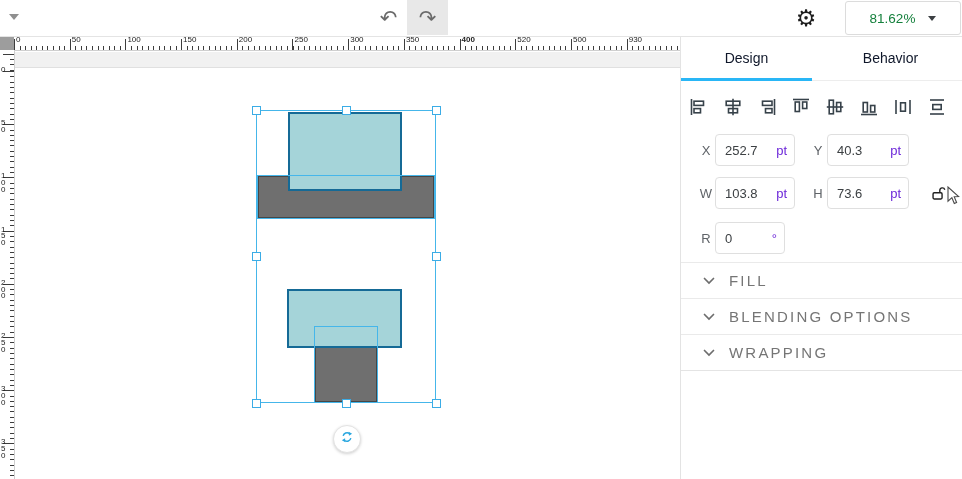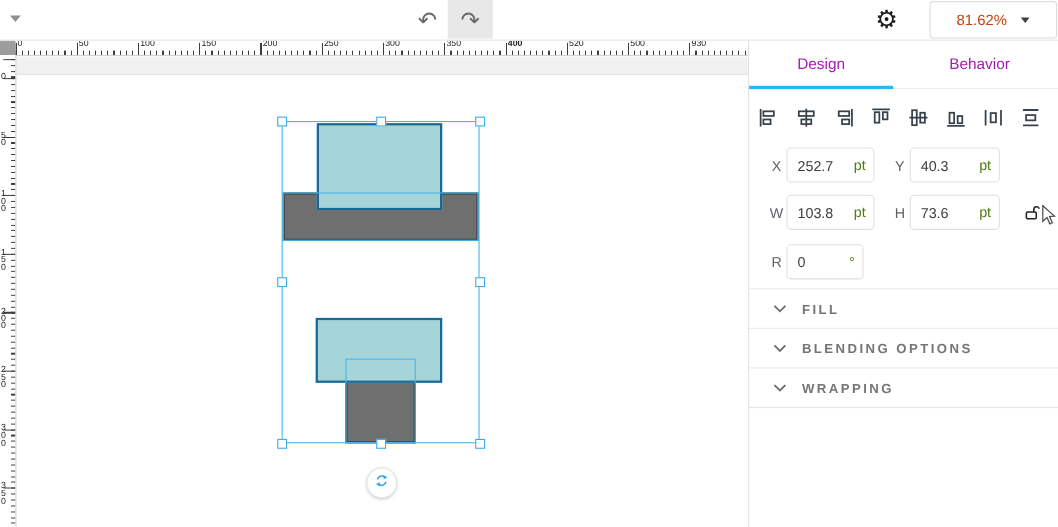--- a/index.html
+++ b/index.html
@@ -14,21 +14,21 @@
             border-top:6.5px solid #8f8f8f;}
   .tbtn{position:absolute;top:0;height:35px;display:flex;align-items:center;justify-content:center;
         font-family:"DejaVu Sans",sans-serif;font-size:21px;color:#6a6a6a;cursor:pointer;}
   #undo-btn{left:370px;width:37px;}
   #redo-btn{left:407px;width:41px;background:#e8e8e8;}
   #gear-btn{position:absolute;left:791px;top:3px;width:30px;height:30px;display:flex;align-items:center;
             justify-content:center;font-family:"DejaVu Sans",sans-serif;font-size:23px;color:#1d1d1d;cursor:pointer;}
   #zoombox{position:absolute;left:845px;top:1px;width:114px;height:32px;background:#fff;
            border:1px solid #dcdcdc;border-radius:3px;display:flex;align-items:center;
            justify-content:center;cursor:pointer;}
-  #zoombox .zval{font-size:13.5px;color:#c2410c;}
+  #zoombox .zval{font-size:13.5px;color:#15803d;}
   #zoombox .caret{width:0;height:0;border-left:4.5px solid transparent;border-right:4.5px solid transparent;
                   border-top:5.5px solid #3c4043;margin-left:13px;}
 
   
   #corner{position:absolute;left:0;top:36px;width:14px;height:14px;background:#9d9d9d;z-index:30;}
   #hruler{position:absolute;left:14px;top:36px;width:666px;height:14px;background:#fff;z-index:25;
           overflow:hidden;border-bottom:1px solid #cfcfcf;}
   #hruler .minor{position:absolute;left:0;right:0;bottom:0;height:4px;
       background:repeating-linear-gradient(90deg,#3d3d3d 0 1px,transparent 1px 5.57px);}
   #hruler .major{position:absolute;left:0;right:0;bottom:0;height:11px;
@@ -56,47 +56,47 @@
           border:1.5px solid #3bace6;}
   #rotate-handle{position:absolute;width:26px;height:26px;border-radius:50%;background:#fff;
           border:1px solid #e3e3e3;box-shadow:0 1px 3px rgba(0,0,0,.18);display:flex;
           align-items:center;justify-content:center;cursor:pointer;z-index:6;}
 
   
   #panel{position:absolute;left:680px;top:36px;width:282px;height:443px;background:#fff;
          border-left:1px solid #e3e3e3;z-index:40;}
   #tabs{position:absolute;left:0;top:0;width:282px;height:44px;border-bottom:1px solid #ededed;}
   .tab{position:absolute;top:0;width:131px;height:44px;line-height:44px;text-align:center;
-       font-size:14px;color:#a21caf;cursor:pointer;}
+       font-size:14px;color:#0f172a;cursor:pointer;}
   #tab-design{left:0;}
   #tab-behavior{left:144px;}
   #tab-underline{position:absolute;left:0;bottom:-1px;width:131px;height:3px;background:#29b6f6;}
 
   #align-row{position:absolute;left:8px;top:60px;height:22px;display:flex;gap:14px;}
   .aicon{width:20px;height:22px;display:flex;align-items:center;justify-content:center;cursor:pointer;}
   .aicon svg{stroke:#37424a;stroke-width:1.6;fill:none;}
 
   .trow{position:absolute;left:0;width:282px;height:32px;display:flex;align-items:center;}
   #trow1{top:98px;} #trow2{top:141px;} #trow3{top:186px;}
   .tlabel{display:inline-block;width:18px;margin-left:16px;text-align:center;font-size:13px;color:#5f6368;}
   .tlabel.second{margin-left:14px;}
   .field{position:relative;height:32px;border:1px solid #dfdfdf;border-radius:4px;background:#fff;
          box-sizing:border-box;}
   .field.w80{width:80px;} .field.w82{width:82px;} .field.w70{width:70px;}
   .field input{width:100%;height:100%;border:0;outline:none;background:transparent;
                padding:0 22px 0 9px;box-sizing:border-box;font-family:"Liberation Sans",sans-serif;
                font-size:13px;color:#3c4043;}
-  .unit{position:absolute;right:7px;top:50%;transform:translateY(-50%);font-size:13px;color:#4d7c0f;}
+  .unit{position:absolute;right:7px;top:50%;transform:translateY(-50%);font-size:13px;color:#6d28d9;}
   #lock-btn{margin-left:22px;display:flex;align-items:center;cursor:pointer;}
 
   #sections{position:absolute;left:0;top:226px;width:282px;}
   .srow{height:35px;border-top:1px solid #eaeaea;display:flex;align-items:center;cursor:pointer;}
   .srow:last-child{border-bottom:1px solid #e4e4e4;}
   .chev{margin-left:22px;display:flex;align-items:center;}
-  .slabel{margin-left:14px;font-size:12px;font-weight:700;letter-spacing:2.2px;color:#757575;}
+  .slabel{margin-left:14px;font-size:15px;font-weight:400;letter-spacing:2.2px;color:#757575;}
 
   #cursor{position:absolute;left:947px;top:186px;z-index:99;pointer-events:none;}
 </style>
 </head>
 <body>
 
 <div id="app">
 
   <div id="strip"></div>
   <div id="shape-layer">

